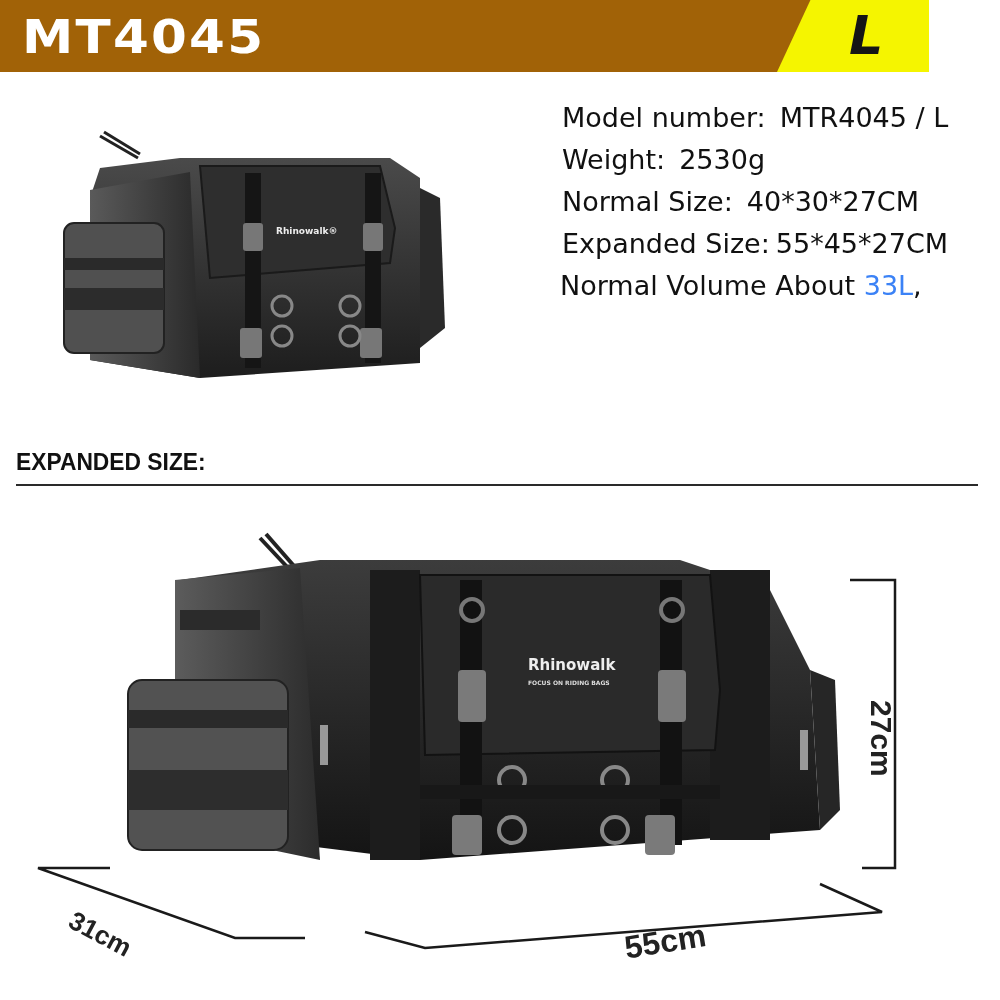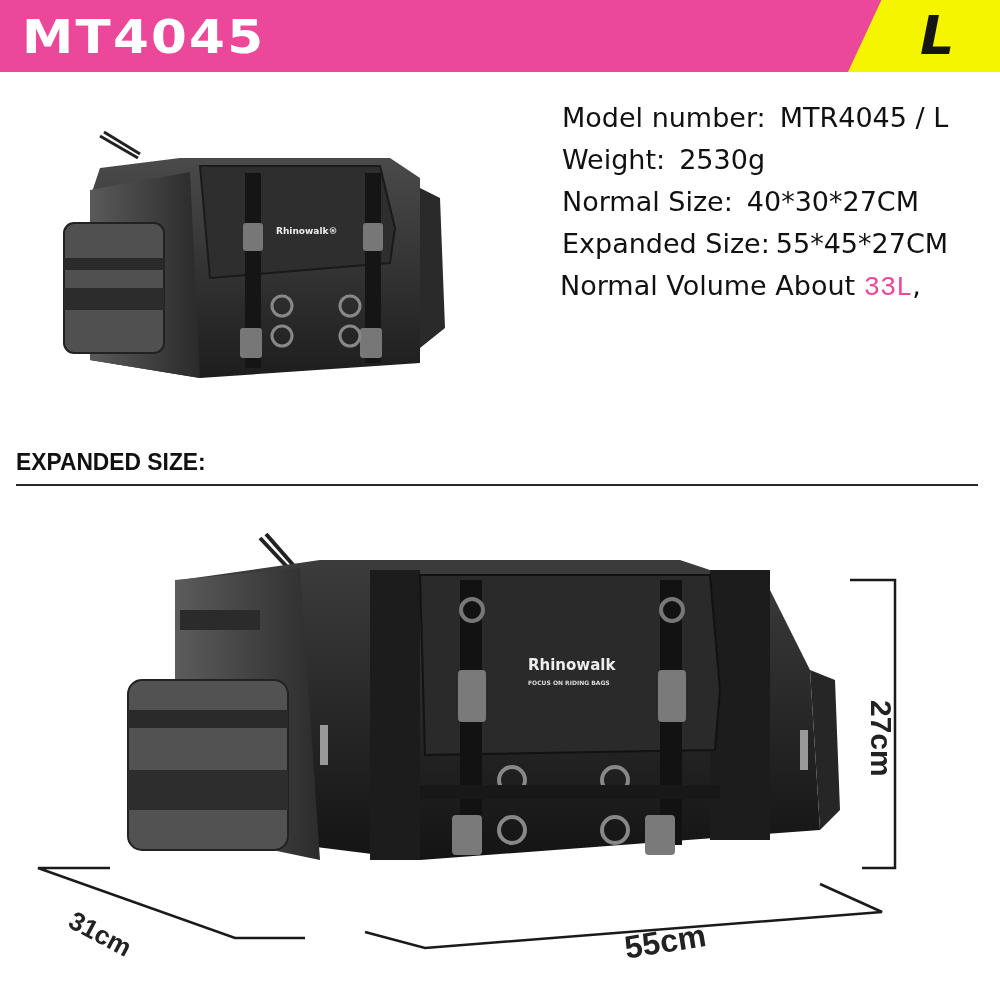--- a/index.html
+++ b/index.html
@@ -1,20 +1,20 @@
 <!DOCTYPE html>
 <html><head>
   <meta charset="utf-8">
   <style>
     * { box-sizing: border-box; margin: 0; padding: 0; }
     html, body { width: 1000px; height: 1000px; background: #ffffff; overflow: hidden; }
     body { position: relative; font-family: "DejaVu Sans", sans-serif; color: #111; }
 
     
-    .header { position: absolute; left: 0; top: 0; width: 1000px; height: 72px; background: #ec4899; text-align: center; }
+    .header { position: absolute; left: 0; top: 0; width: 929px; height: 72px; background: #a16207; text-align: center; }
     .header-title {
       position: absolute; left: 22px; top: 10px;
       font-family: "DejaVu Sans", sans-serif; font-weight: 900;
       font-size: 46px; letter-spacing: 2px; color: #ffffff;
       transform: scaleX(1.12); transform-origin: left center;
     }
     .size-tab {
       position: absolute; right: 0; top: 0; width: 152px; height: 72px;
       background: #f5f500;
       clip-path: polygon(22% 0, 100% 0, 100% 100%, 0 100%);
@@ -24,21 +24,21 @@
       font-family: "DejaVu Sans", sans-serif; font-weight: 900; font-style: italic;
       font-size: 54px; color: #151515;
     }
 
     
     .specs { position: absolute; left: 538px; top: 97px; width: 450px; margin-left: 24px; }
     .spec-row { font-size: 27px; line-height: 42px; color: #111; white-space: nowrap; }
     .spec-row .lbl { font-weight: 500; }
     .spec-row .val { margin-left: 14px; }
     .vol-row { font-size: 27px; line-height: 37px; white-space: nowrap; margin-left: -2px; }
-    .accent { color: #ec4899; font-family: Liberation Mono, monospace; }
+    .accent { color: #3b82f6; }
 
     
     .section-title {
       position: absolute; left: 16px; top: 448px;
       font-family: "Liberation Sans", sans-serif; font-weight: 700; font-size: 24px;
       color: #111; transform: scaleX(0.95); transform-origin: left;
     }
     .section-rule { position: absolute; left: 16px; top: 484px; width: 962px; height: 2px; background: #2a2a2a; }
 
     

